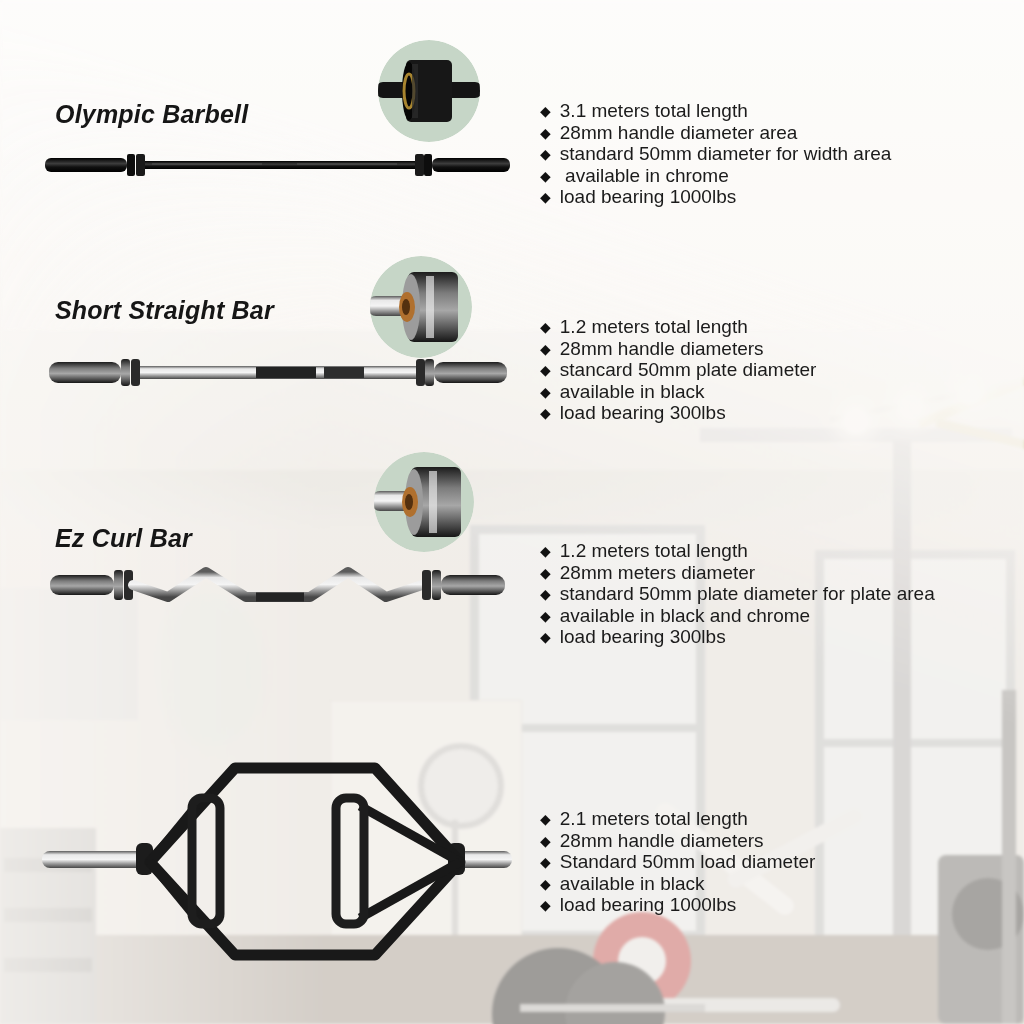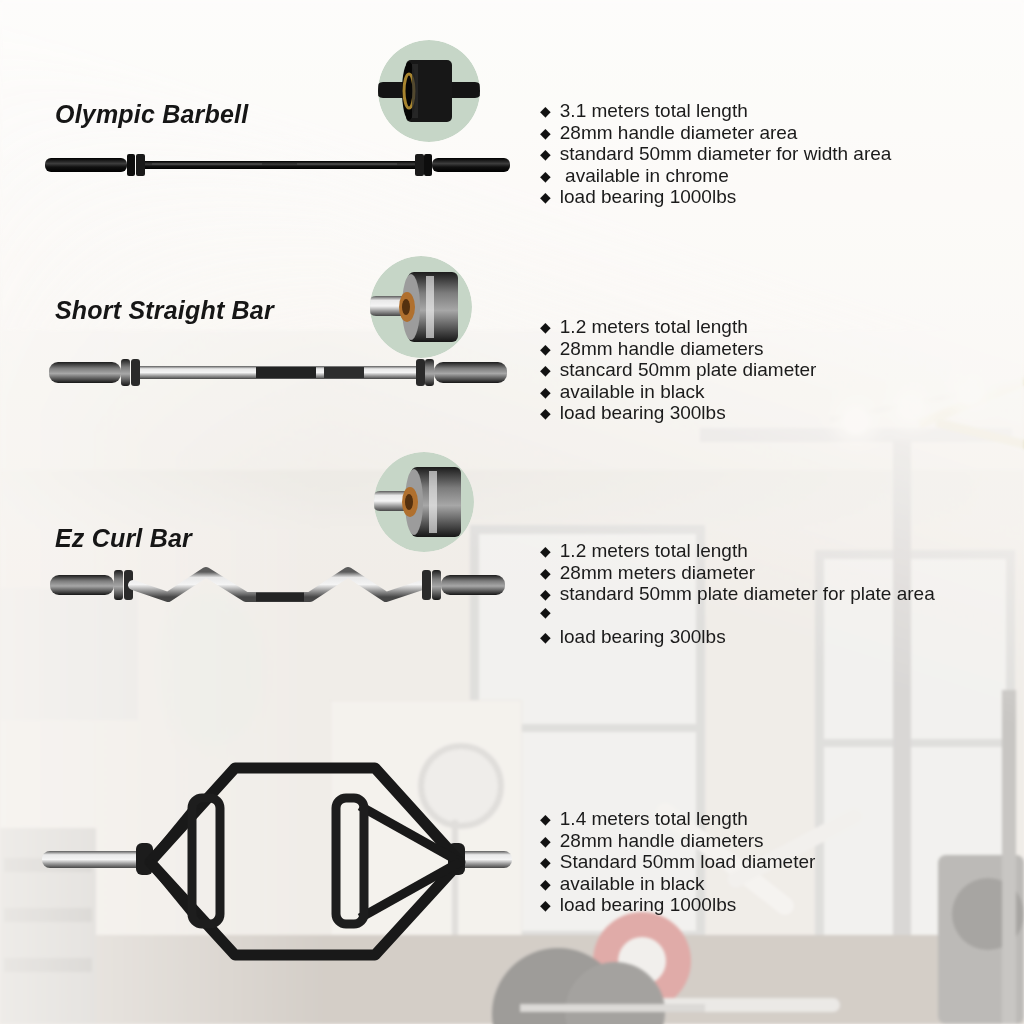--- a/index.html
+++ b/index.html
@@ -256,20 +256,21 @@
     <div class="spec">
         <span class="bullet">◆</span>
         <span class="spec-text">28mm meters diameter</span>
       </div>
     <div class="spec">
         <span class="bullet">◆</span>
         <span class="spec-text">standard 50mm plate diameter for plate area</span>
       </div>
     <div class="spec">
         <span class="bullet">◆</span>
+        <span class="spec-text">available in black and chrome</span>
       </div>
     <div class="spec">
         <span class="bullet">◆</span>
         <span class="spec-text">load bearing 300lbs</span>
       </div>
   </div>
 
 
   <svg style="left:42px;top:750px;" width="472" height="224">
     <rect x="0" y="101" width="104" height="17" rx="8" fill="url(#chromeV)"></rect>
@@ -281,21 +282,21 @@
     <line x1="108" y1="112" x2="154" y2="168" stroke="#191919" stroke-width="9"></line>
     <line x1="418" y1="112" x2="318" y2="56" stroke="#191919" stroke-width="9"></line>
     <line x1="418" y1="112" x2="318" y2="168" stroke="#191919" stroke-width="9"></line>
     <rect x="150" y="48" width="28" height="126" rx="10" fill="none" stroke="#1d1d1d" stroke-width="9"></rect>
     <rect x="294" y="48" width="28" height="126" rx="10" fill="none" stroke="#1d1d1d" stroke-width="9"></rect>
   </svg>
 
   <div class="speclist" style="top:808px;">
     <div class="spec">
         <span class="bullet">◆</span>
-        <span class="spec-text">1.4 meters total length</span>
+        <span class="spec-text">2.1 meters total length</span>
       </div>
     <div class="spec">
         <span class="bullet">◆</span>
         <span class="spec-text">28mm handle diameters</span>
       </div>
     <div class="spec">
         <span class="bullet">◆</span>
         <span class="spec-text">Standard 50mm load diameter</span>
       </div>
     <div class="spec">

